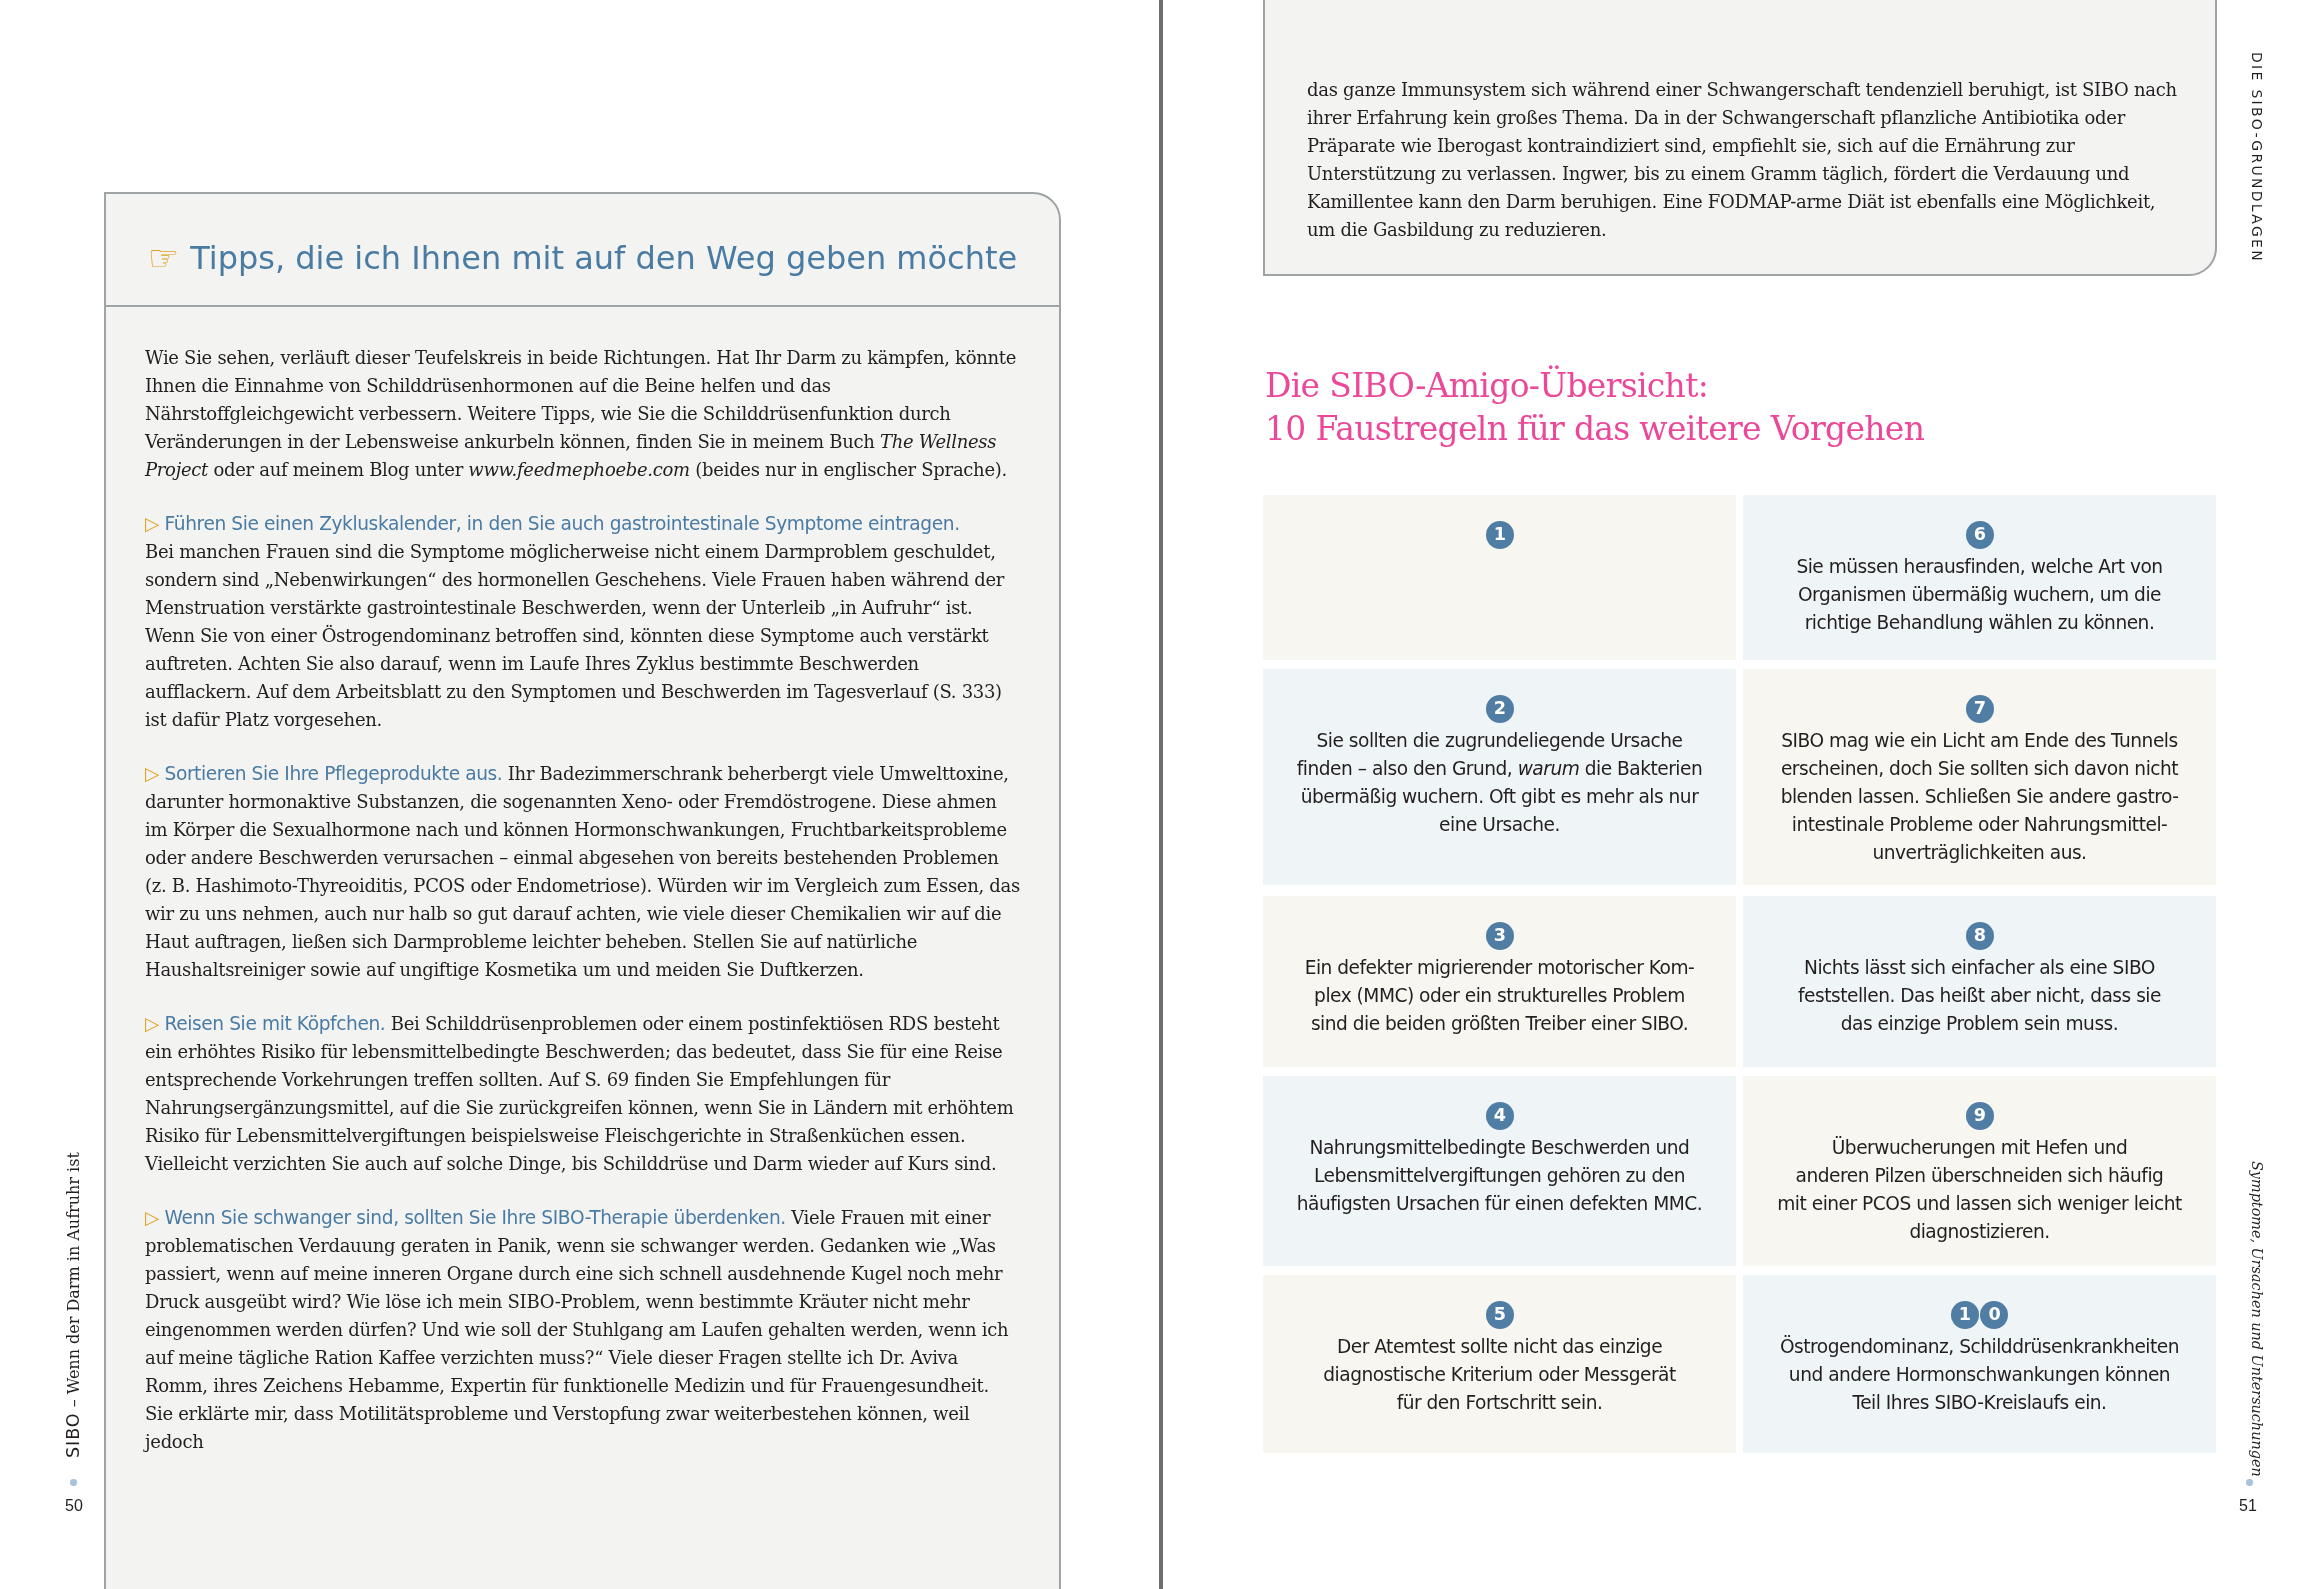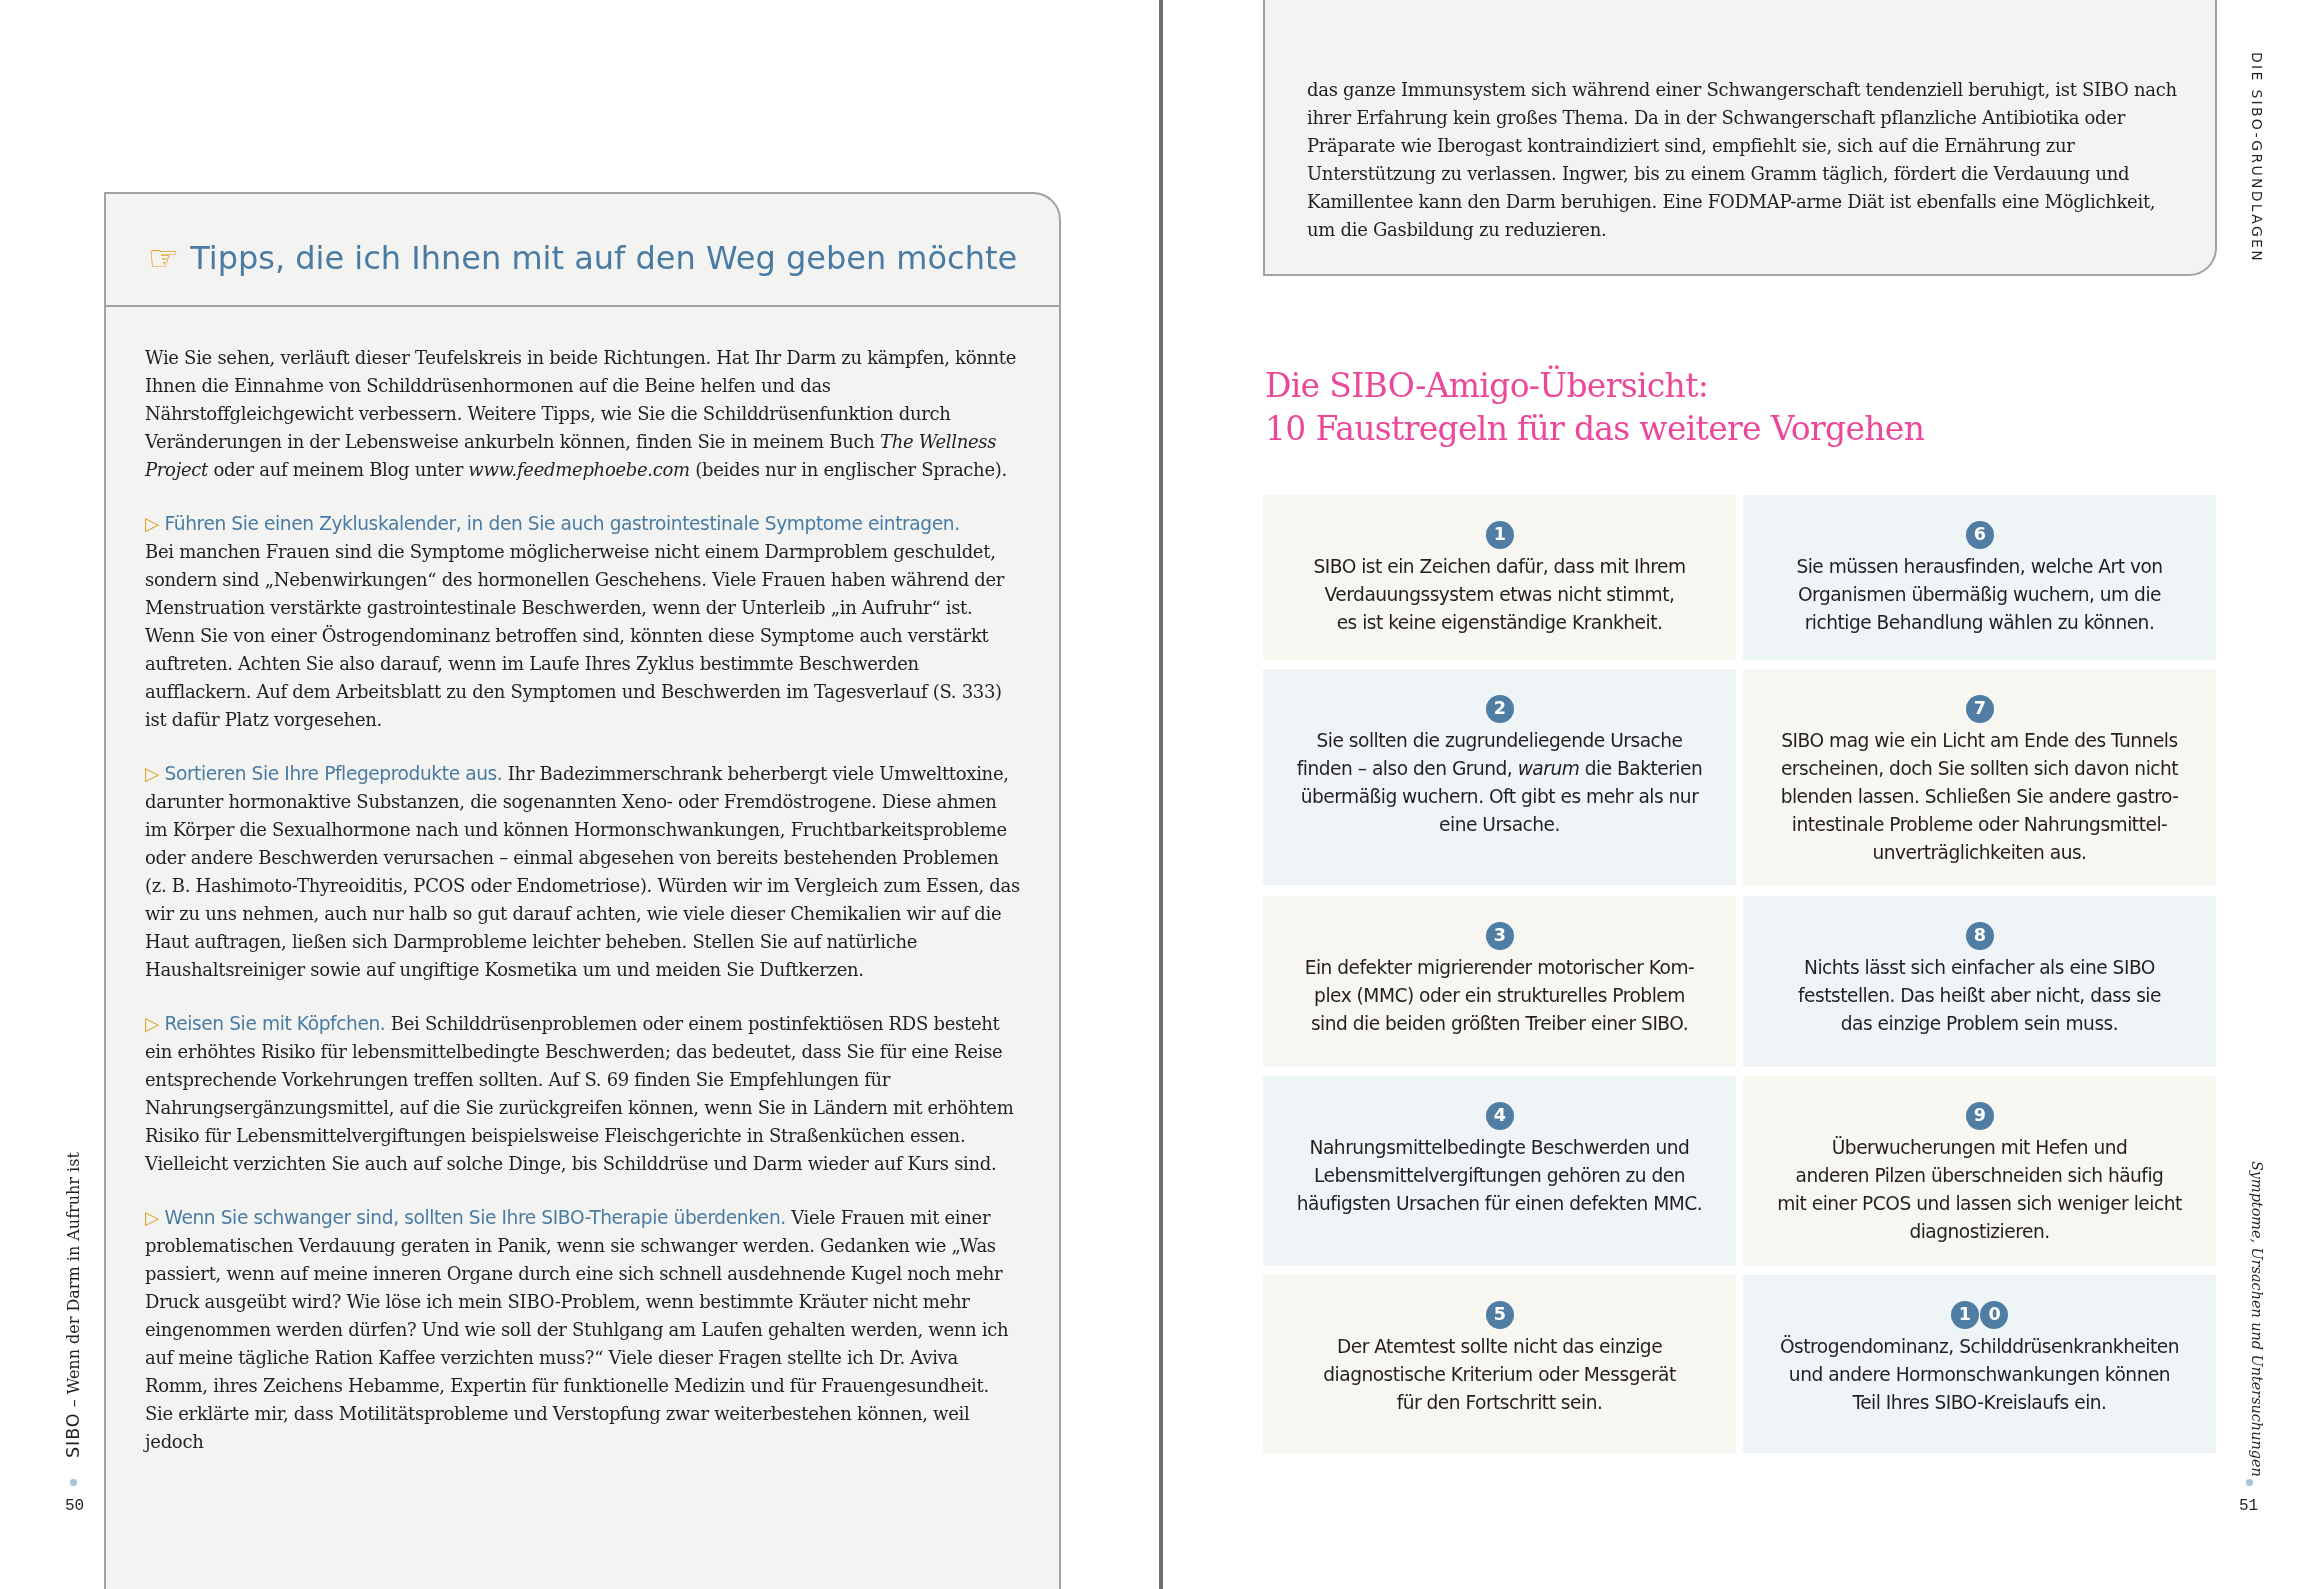--- a/index.html
+++ b/index.html
@@ -73,21 +73,21 @@
   .vert-left .strong { font-family: "DejaVu Sans", sans-serif; font-size: 17.6px; letter-spacing: 0.9px; }
   .vert-right-top {
     left: 2265px; top: 52px; transform: rotate(90deg);
     font-family: "DejaVu Sans", sans-serif; font-size: 14px; letter-spacing: 2.3px; color: #231f20;
   }
   .vert-right-bottom {
     left: 2265px; top: 1161px; transform: rotate(90deg);
     font-family: "DejaVu Serif", serif; font-style: italic; font-size: 14.4px; color: #231f20;
   }
   .dot { position: absolute; width: 6.5px; height: 6.5px; border-radius: 50%; background: #a9c4d8; }
-  .pagenum { position: absolute; font-family: Liberation Mono, monospace; font-size: 16px; color: #231f20; }
+  .pagenum { position: absolute; font-family: Liberation Sans, sans-serif; font-size: 16px; color: #231f20; }
   i { font-style: italic; }
 </style>
 </head>
 <body>
 
 <div class="spine"></div>
 
 <div class="vert vert-left">
   <span class="strong">SIBO</span><span> – Wenn der Darm in Aufruhr ist</span>
 </div>
@@ -132,23 +132,20 @@
   <div>Die SIBO-Amigo-Übersicht:</div>
   <div>10 Faustregeln für das weitere Vorgehen</div>
 </div>
 
 <div class="grid">
 
   <div class="card beige" style="left:0; top:0; width:473px; height:165px;">
     <div class="badge-row">
         <span class="badge">1</span>
       </div>
-    <div class="card-text">SIBO ist ein Zeichen dafür, dass mit Ihrem
-Verdauungssystem etwas nicht stimmt,
-es ist keine eigenständige Krankheit.</div>
   </div>
   <div class="card blue" style="left:0; top:174px; width:473px; height:216px;">
     <div class="badge-row">
         <span class="badge">2</span>
       </div>
     <div class="card-text"><span>Sie sollten die zugrundeliegende Ursache
 finden – also den Grund, </span><i>warum</i><span> die Bakterien
 übermäßig wuchern. Oft gibt es mehr als nur
 eine Ursache.</span></div>
   </div>

